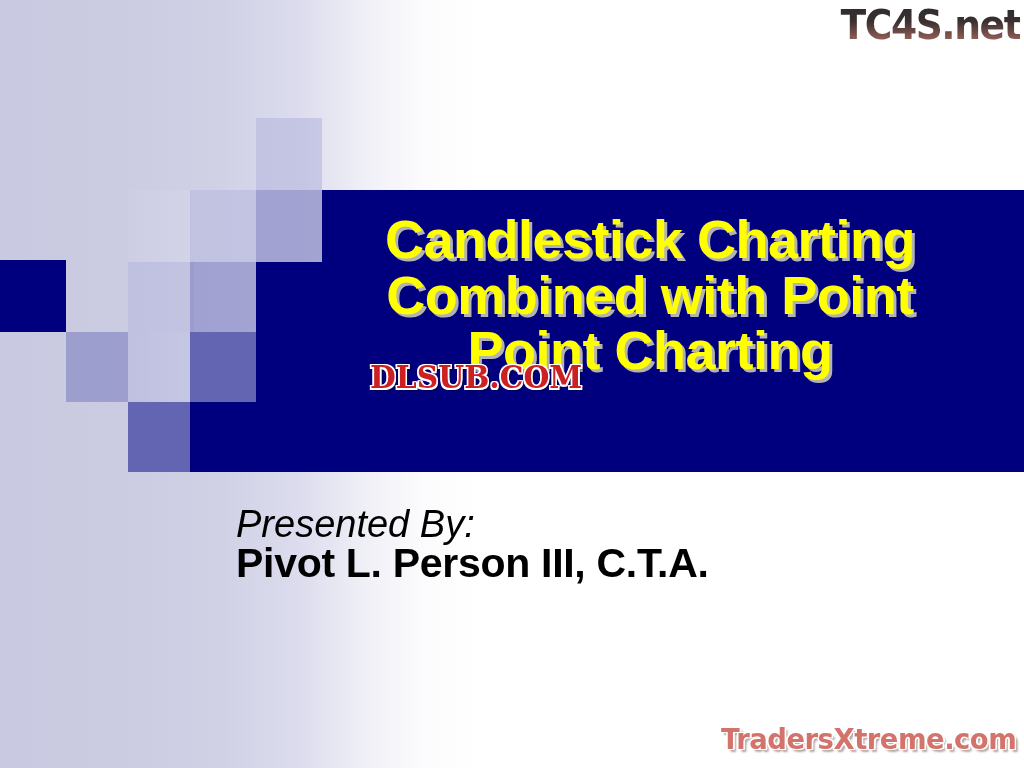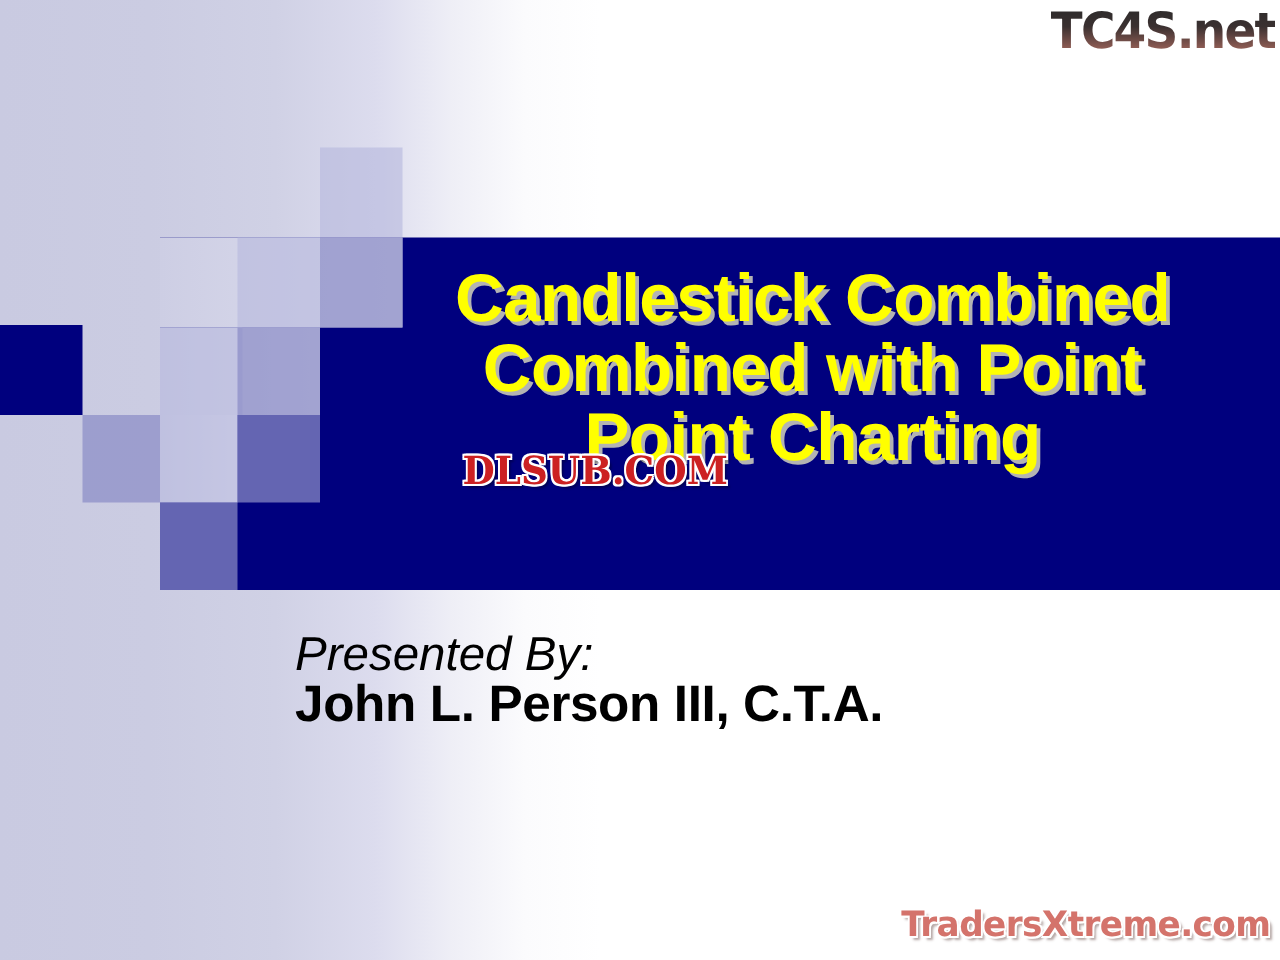--- a/index.html
+++ b/index.html
@@ -178,27 +178,27 @@
       <div class="blk" style="left: 190px; top: 190px; width: 66px; height: 72px; background: rgb(182, 184, 221); opacity: 0.62;"></div>
       <div class="blk" style="left: 256px; top: 190px; width: 66px; height: 72px; background: rgb(138, 140, 198); opacity: 0.72;"></div>
       <div class="blk" style="left: 128px; top: 262px; width: 66px; height: 70px; background: rgb(182, 184, 221); opacity: 0.62;"></div>
       <div class="blk" style="left: 190px; top: 262px; width: 66px; height: 70px; background: rgb(138, 140, 198); opacity: 0.72;"></div>
       <div class="blk" style="left: 128px; top: 332px; width: 62px; height: 70px; background: rgb(182, 184, 221); opacity: 0.62;"></div>
       <div class="blk" style="left: 190px; top: 332px; width: 66px; height: 70px; background: rgb(138, 140, 198); opacity: 0.72;"></div>
       <div class="blk" style="left: 128px; top: 402px; width: 62px; height: 70px; background: rgb(138, 140, 198); opacity: 0.72;"></div>
     </div>
 
   <div id="title-block">
-    <div class="title-line">Candlestick Combined</div>
+    <div class="title-line">Candlestick Charting</div>
     <div class="title-line">Combined with Point</div>
     <div class="title-line">Point Charting</div>
   </div>
 
   <div id="subtitle-block">
     <div id="presented-by">Presented By:</div>
-    <div id="author-name">John L. Person III, C.T.A.</div>
+    <div id="author-name">Pivot L. Person III, C.T.A.</div>
   </div>
 
   <div id="wm-top-right">TC4S.net</div>
   <div id="wm-dlsub">DLSUB.COM</div>
   <div id="wm-bottom-right">TradersXtreme.com</div>
 
 </div>
 
 </body></html>

